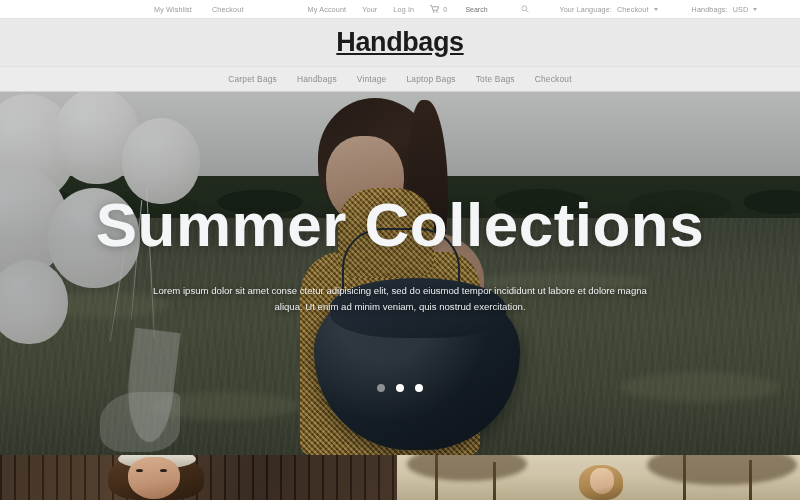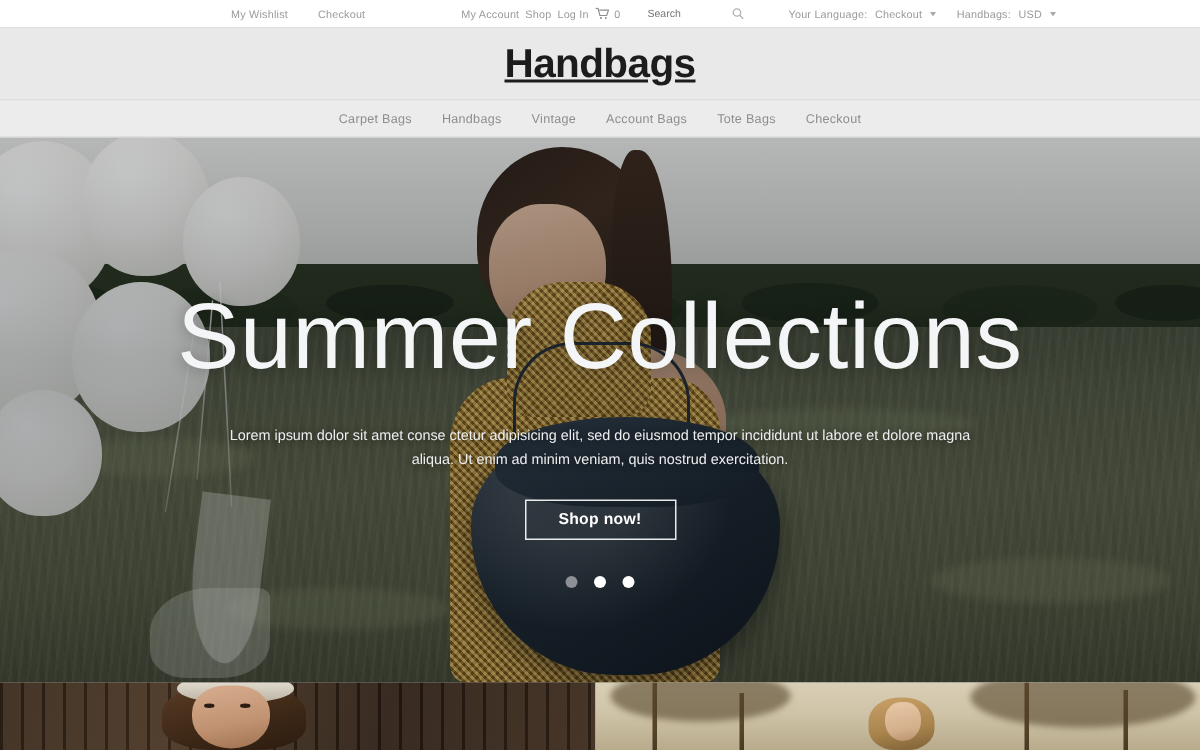--- a/index.html
+++ b/index.html
@@ -11,34 +11,34 @@
   }
 
   
   .topbar{
     height:18px; background:#ffffff;
     display:flex; align-items:center;
     font-size:7.2px; color:#9a9a9a; letter-spacing:.15px;
     position:relative;
   }
   .tb-left{ display:flex; gap:20px; margin-left:154px;align-items:center; }
-  .tb-mid{ display:flex; gap:4px; align-items:center; margin-left:64px; }
+  .tb-mid{ display:flex; gap:16px; align-items:center; margin-left:64px; }
   .tb-link{ color:#9a9a9a; text-decoration:none; white-space:nowrap; }
   .cart-wrap{ display:flex; align-items:center; gap:4px; }
   .cart-ico{ width:9px; height:8px; display:block; }
   .search-box{
     margin-left:18px; display:flex; align-items:center;
     width:72px; height:13px; position:relative;
   }
   .search-box .sfield{
     font-size:7px; color:#b3b3b3; border:none; outline:none;
     background:transparent; width:52px; font-family:inherit;
   }
   .search-ico{ width:8px; height:8px; margin-left:4px; opacity:.55; }
-  .tb-right{ display:flex; gap:14px; margin-left:22px; align-items:center; }
+  .tb-right{ display:flex; gap:34px; margin-left:22px; align-items:center; }
   .sel{ display:flex; align-items:center; gap:5px; white-space:nowrap; }
   .caret{ width:0;height:0;border-left:2.6px solid transparent;border-right:2.6px solid transparent;border-top:3px solid #aaa; }
 
   
   .logoband{
     height:48px; background:#e9e9e9;
     display:flex; align-items:center; justify-content:center;
     border-top:1px solid #e2e2e2;
   }
   .logo{
@@ -163,21 +163,21 @@
   }
 
   
   .hero-copy{
     position:absolute; left:0; top:0; width:800px; height:363px;
     display:flex; flex-direction:column; align-items:center;
     z-index:6; pointer-events:none;
   }
   .hero-title{
     margin-top:102px;
-    font-size:62px; font-weight:400; color:#f4f5f6;
+    font-size:62px; font-weight:700; color:#f4f5f6;
     letter-spacing:.5px; line-height:1; white-space:nowrap;
     text-shadow:0 1px 10px rgba(0,0,0,.28);
   }
   .hero-sub{
     margin-top:27px; width:500px; text-align:center;
     font-size:9.6px; line-height:1.65; color:#eceef0;
     text-shadow:0 1px 5px rgba(0,0,0,.5);
   }
   .shop-btn{
     margin-top:18px; pointer-events:auto;
@@ -248,21 +248,21 @@
 <body>
 
 <div class="topbar">
   <div class="tb-left">
     <a class="tb-link" href="#">My Wishlist</a>
     <a class="tb-link" href="#">Checkout</a>
   </div>
 
   <div class="tb-mid">
     <a class="tb-link" href="#">My Account</a>
-    <a class="tb-link" href="#">Shop</a>
+    <a class="tb-link" href="#">Your</a>
     <a class="tb-link" href="#">Log In</a>
 
     <span class="cart-wrap">
       <svg class="cart-ico" viewBox="0 0 16 14">
         <path d="M0 1h3l2.2 8.4h8L15.4 3H4.6" fill="none" stroke="#8d8d8d" stroke-width="1.4"></path>
         <circle cx="6.4" cy="12.3" r="1.2" fill="#8d8d8d"></circle>
         <circle cx="12.2" cy="12.3" r="1.2" fill="#8d8d8d"></circle>
       </svg>
       <span>0</span>
     </span>
@@ -291,21 +291,21 @@
 </div>
 
 <div class="logoband">
   <a class="logo" href="#">Handbags</a>
 </div>
 
 <nav class="navband">
   <a class="nav-item" href="#">Carpet Bags</a>
   <a class="nav-item" href="#">Handbags</a>
   <a class="nav-item" href="#">Vintage</a>
-  <a class="nav-item" href="#">Account Bags</a>
+  <a class="nav-item" href="#">Laptop Bags</a>
   <a class="nav-item" href="#">Tote Bags</a>
   <a class="nav-item" href="#">Checkout</a>
 </nav>
 
 <section class="hero">
   <div class="hero-photo">
     <div class="sky"></div>
     <div class="trees"></div>
     <div class="grass"></div>
 
@@ -338,21 +338,20 @@
     <div class="bag-strap" style="left:342px;top:136px;width:118px;height:80px;"></div>
     <div class="bag-body" style="left:314px;top:190px;width:206px;height:168px;"></div>
     <div class="bag-flap" style="left:330px;top:186px;width:176px;height:60px;"></div>
   </div>
 
   <div class="hero-shade"></div>
 
   <div class="hero-copy">
     <h1 class="hero-title">Summer Collections</h1>
     <p class="hero-sub">Lorem ipsum dolor sit amet conse ctetur adipisicing elit, sed do eiusmod tempor incididunt ut labore et dolore magna aliqua. Ut enim ad minim veniam, quis nostrud exercitation.</p>
-    <button class="shop-btn">Shop now!</button>
 
     <div class="dots">
       <span class="dot active"></span>
       <span class="dot"></span>
       <span class="dot"></span>
     </div>
   </div>
 </section>
 
 <div class="panels">

